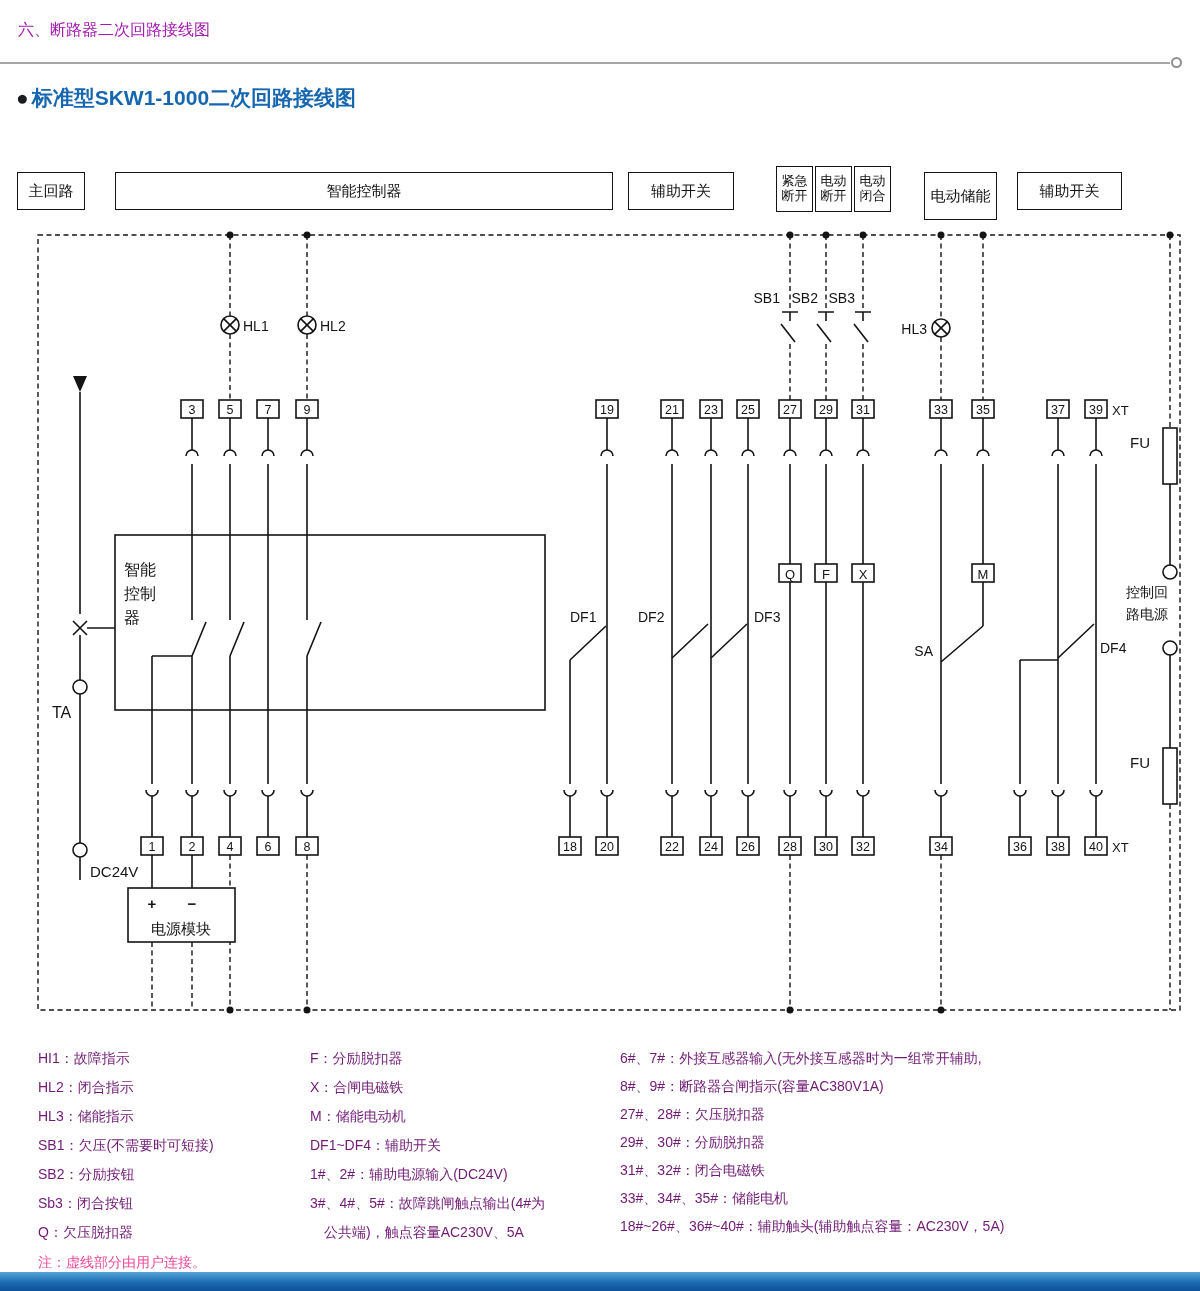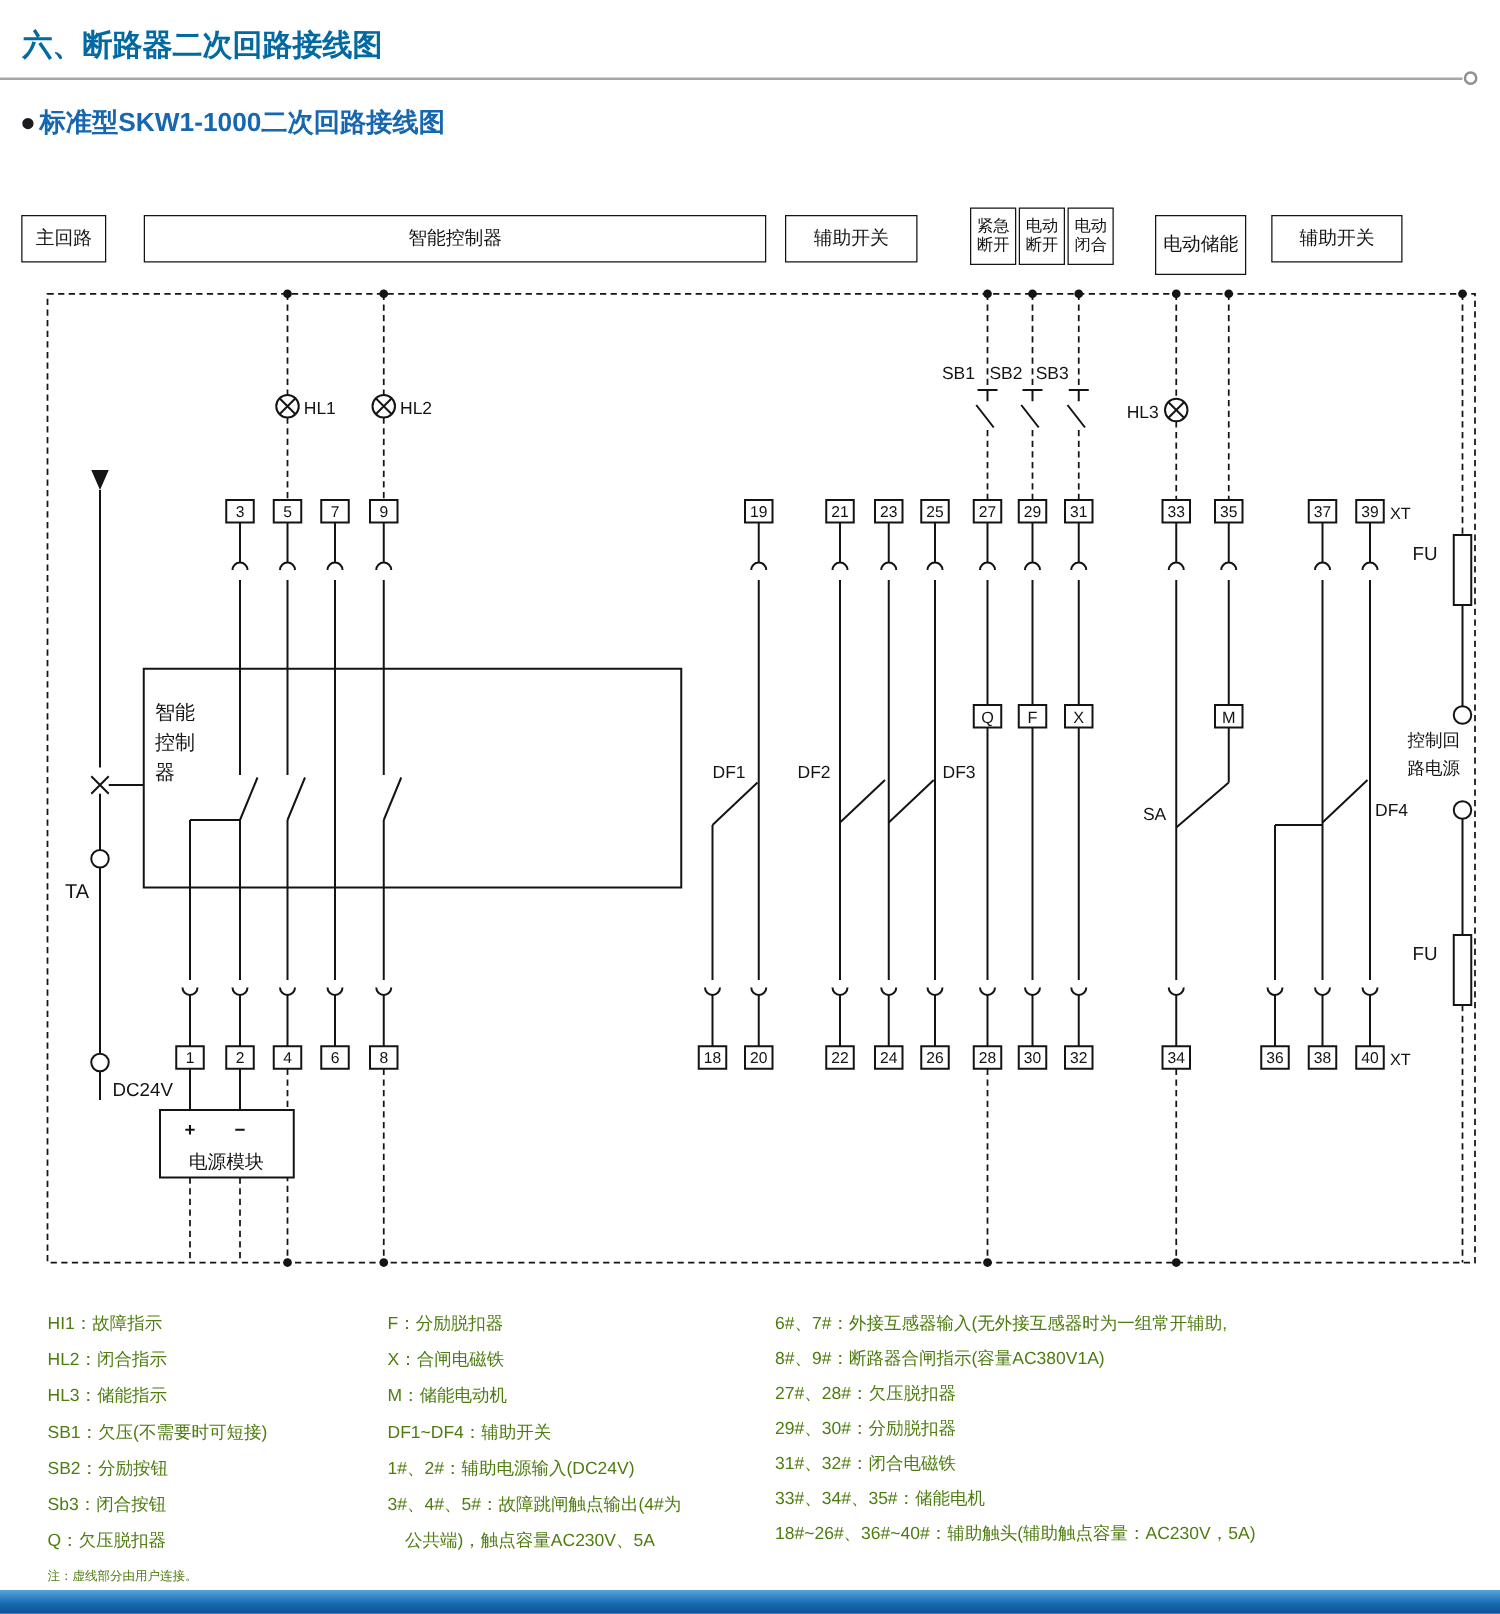--- a/index.html
+++ b/index.html
@@ -1,37 +1,37 @@
 <!DOCTYPE html>
 <html><head>
 <meta charset="utf-8">
 <style>
   *{margin:0;padding:0;box-sizing:border-box}
   html,body{width:1200px;height:1291px}
   body{position:relative;background:#fff;font-family:"Liberation Sans",sans-serif;color:#141414;overflow:hidden}
-  .title{position:absolute;left:18px;top:20px;font-size:24px;font-weight:bold;color:#0369a1}
+  .title{position:absolute;left:18px;top:20px;font-size:16px;font-weight:normal;color:#a21caf}
   .subtitle{position:absolute;left:16px;top:84px;font-size:21px;font-weight:bold;color:#1766b0}
   .subtitle .bullet{color:#1b1c20;margin-right:3px}
   .hr{position:absolute;left:0;top:62px;width:1170px;height:2px;background:#a6a6a6}
   .hr-dot{position:absolute;left:1171px;top:57px;width:11px;height:11px;border:2px solid #8f8f8f;border-radius:50%;background:#fff}
   .tag{position:absolute;border:1.6px solid #141414;background:#fff;display:flex;align-items:center;justify-content:center;text-align:center;font-size:15px;line-height:1.15}
   .tag.small{font-size:13px;flex-direction:column}
   .tag.small span{display:block}
   svg.diagram{position:absolute;left:0;top:0}
   .w{stroke:#141414;stroke-width:1.6;fill:none}
   .d{stroke:#141414;stroke-width:1.4;fill:none;stroke-dasharray:5 3.5}
   .tbox{fill:#fff;stroke:#141414;stroke-width:1.6}
   .dot{fill:#141414;stroke:none}
   text{font-family:"Liberation Sans",sans-serif;fill:#141414}
   .tnum{font-size:12.5px}
   .s13{font-size:13px}.s14{font-size:14px}.s15{font-size:15px}.s16{font-size:16px}
   .bold{font-weight:bold}
-  .legend{position:absolute;font-size:14px;line-height:29px;white-space:pre;color:#4d7c0f}
+  .legend{position:absolute;font-size:14px;line-height:29px;white-space:pre;color:#701a75}
   .legend.tight{line-height:28px}
-  .note{position:absolute;font-size:10px;white-space:pre;color:#4d7c0f}
+  .note{position:absolute;font-size:14px;white-space:pre;color:#ec4899}
   .bottombar{position:absolute;left:0;top:1272px;width:1200px;height:19px;background:linear-gradient(180deg,#55a3d8 0%,#1a6cb2 55%,#0c5098 100%)}
 </style>
 </head>
 <body>
 
 <div class="title">六、断路器二次回路接线图</div>
 <div class="hr"></div>
 <div class="hr-dot"></div>
 <div class="subtitle"><span class="bullet">●</span><span>标准型SKW1-1000二次回路接线图</span></div>
 

